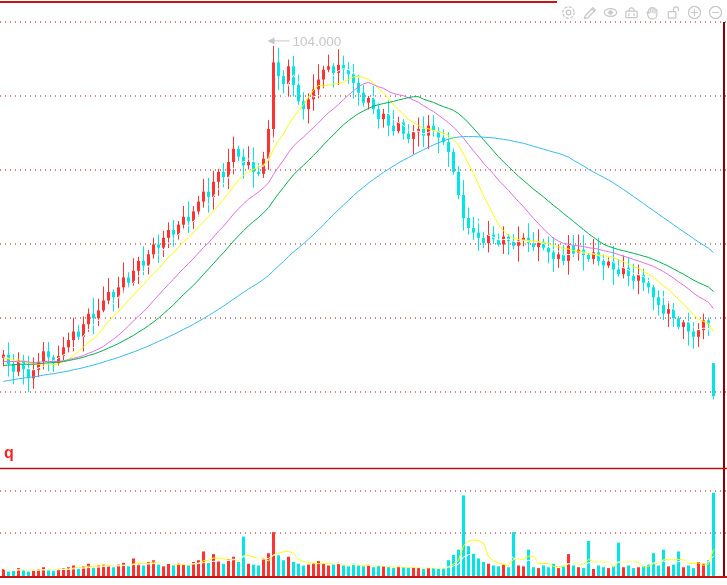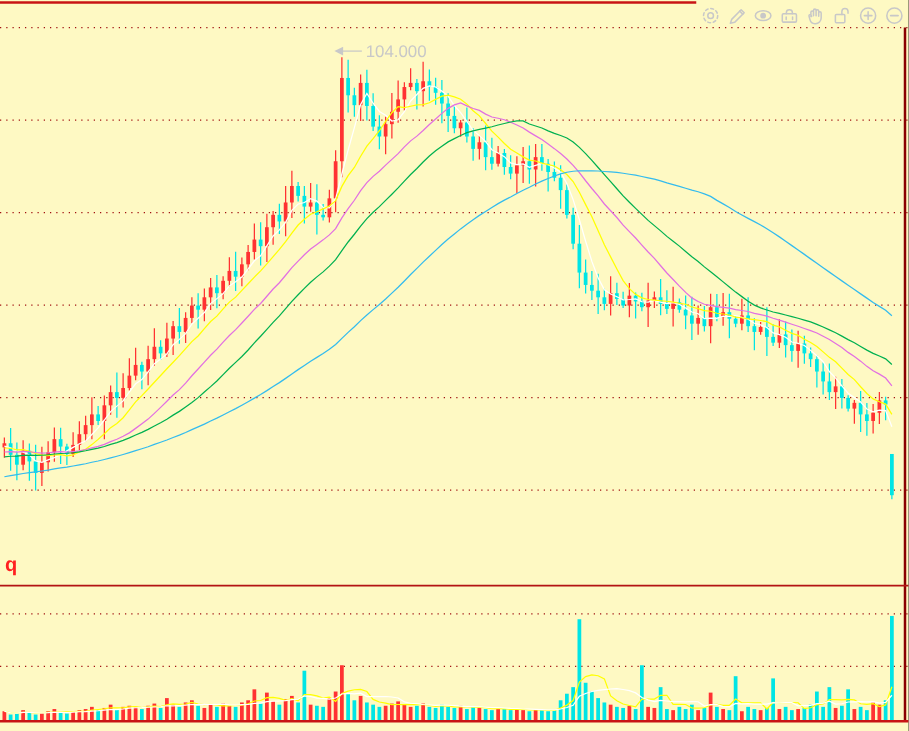--- a/index.html
+++ b/index.html
@@ -1,17 +1,17 @@
 <!DOCTYPE html>
 <html><head>
 <meta charset="utf-8">
 <style>
   html,body{margin:0;padding:0;background:#111;}
   .screen{
-    position:relative;width:727px;height:585px;background:#fef9c3;overflow:hidden;
+    position:relative;width:727px;height:585px;background:#ffffff;overflow:hidden;
     font-family:"Liberation Sans",sans-serif;
   }
   .screen svg.main{position:absolute;left:0;top:0;}
   .toolbar{position:absolute;top:4px;right:3px;display:flex;gap:4px;z-index:5;}
   .tool{width:17px;height:17px;display:block;cursor:pointer;}
   .tool svg{display:block;stroke:#c8c8c8;fill:none;stroke-width:1.3;stroke-linecap:round;stroke-linejoin:round;}
   .qlabel{
     position:absolute;left:4px;top:444px;z-index:4;
     color:#ff2020;font-size:16px;font-weight:bold;line-height:18px;
     font-family:"Liberation Sans",sans-serif;

